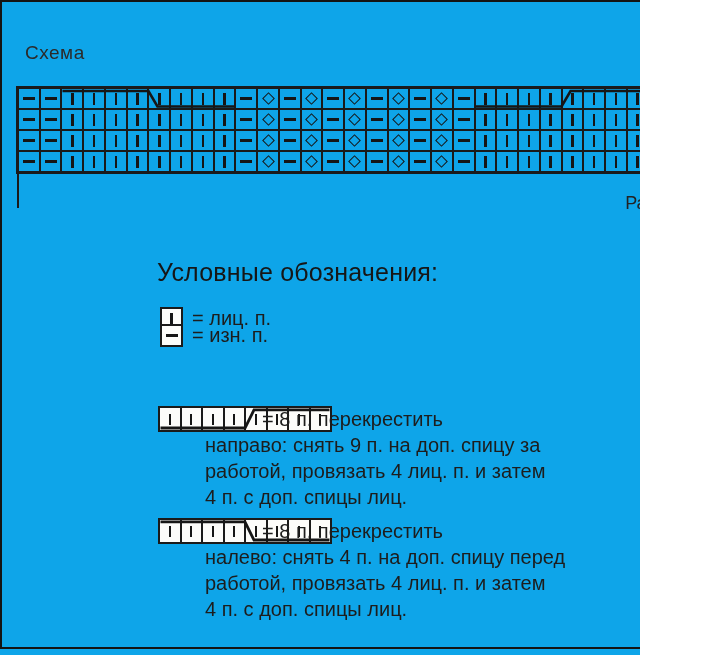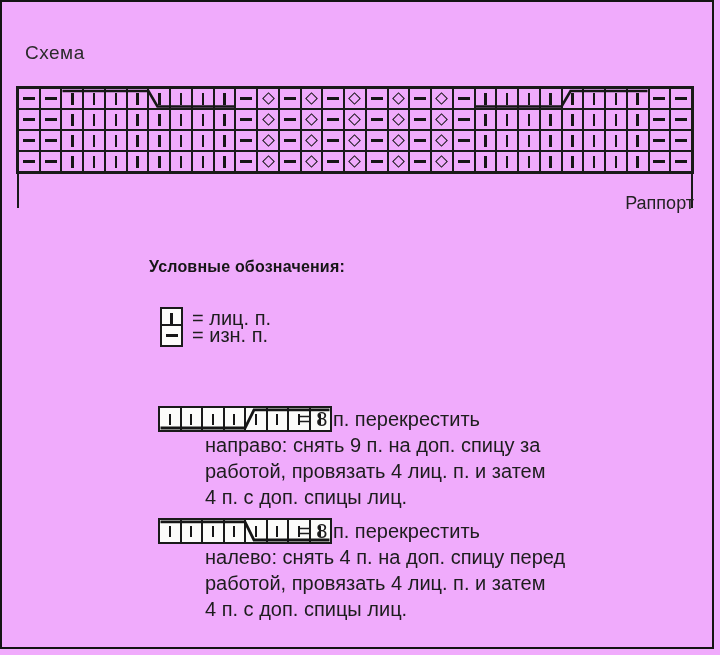--- a/index.html
+++ b/index.html
@@ -1,18 +1,18 @@
 <!DOCTYPE html>
 <html><head>
 <meta charset="utf-8">
 <style>
   html,body{margin:0;padding:0;background:#fff;}
   .canvas{
-    position:relative;width:720px;height:655px;overflow:hidden;
-    background:#f0abfc;color:#1d1d1d;
+    position:relative;width:640px;height:655px;overflow:hidden;
+    background:#0ea5e9;color:#1d1d1d;
     font-family:"Liberation Sans","DejaVu Sans",sans-serif;
   }
   .frame{position:absolute;left:0;top:0;width:714px;height:649px;
     border:2px solid #141414;box-sizing:border-box;pointer-events:none;}
   .schema-title{position:absolute;left:25px;top:42px;font-size:19px;color:#2b2b2b;letter-spacing:0.5px;}
 
   
   .chart{position:absolute;left:16px;top:86px;width:678px;height:88px;}
   .grid{position:absolute;left:0;top:0;width:678px;height:88px;box-sizing:border-box;
     border:2px solid #1a1a1a;display:grid;
@@ -25,36 +25,36 @@
   .cable-overlay{position:absolute;left:2px;top:2px;pointer-events:none;}
   .cable-overlay polyline{fill:none;stroke:#161616;stroke-width:2.6;stroke-linejoin:miter;}
 
   
   .bracket{position:absolute;top:172px;width:2px;height:36px;background:#1a1a1a;}
   .bracket.left{left:17px;}
   .bracket.right{left:691px;}
   .rapport{position:absolute;left:16px;top:193px;width:678px;text-align:right;font-size:18px;color:#222;}
 
   
-  .legend-heading{position:absolute;left:149px;top:258px;font-size:16px;font-weight:bold;color:#161616;letter-spacing:0.2px;}
+  .legend-heading{position:absolute;left:157px;top:258px;font-size:25px;font-weight:normal;color:#161616;letter-spacing:0.2px;}
   .legend-item{position:absolute;left:160px;display:flex;align-items:center;}
   .lbox{width:23px;height:23px;border:2px solid #1a1a1a;box-sizing:border-box;
     display:flex;align-items:center;justify-content:center;background:#fcfcfa;flex:none;}
   .ltext{margin-left:9px;font-size:20px;color:#1d1d1d;white-space:nowrap;}
 
   .cable-strip{position:absolute;width:172px;height:24px;border:1.5px solid #1a1a1a;
     box-sizing:content-box;display:flex;background:#fcfcfa;}
   .scell{flex:1;border:1px solid #1a1a1a;display:flex;align-items:center;justify-content:center;box-sizing:border-box;}
   .scell .sym-k{height:11px;width:2.4px;}
   .strip-overlay{position:absolute;left:0;top:0;pointer-events:none;}
   .strip-overlay polyline{fill:none;stroke:#161616;stroke-width:2.8;stroke-linejoin:miter;}
 
   .cable-text{position:absolute;left:205px;width:380px;font-size:20px;line-height:26px;color:#1d1d1d;}
   .cable-text .cl{white-space:nowrap;}
-  .cable-text .cl.first{margin-left:94px;}
+  .cable-text .cl.first{margin-left:57px;}
 </style>
 </head>
 <body>
 
 <div class="canvas">
   <div class="frame"></div>
 
   <div class="schema-title">Схема</div>
 
   <div class="chart">

